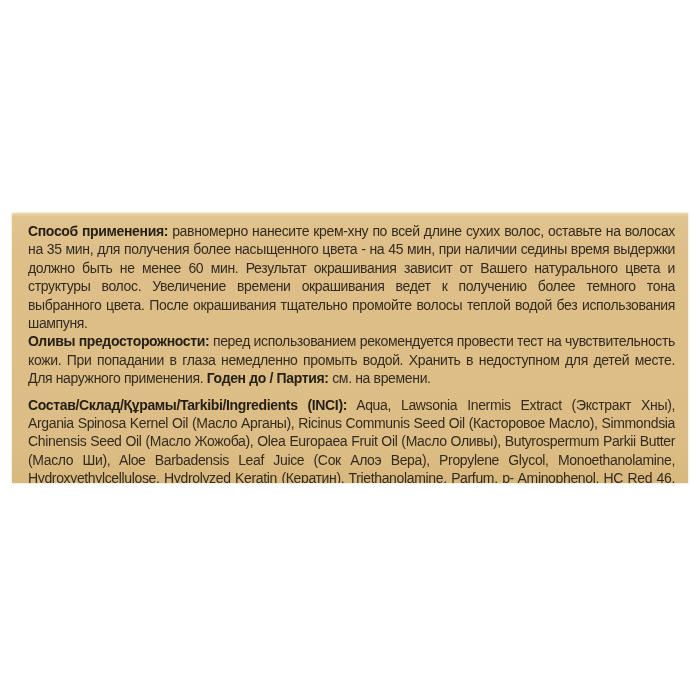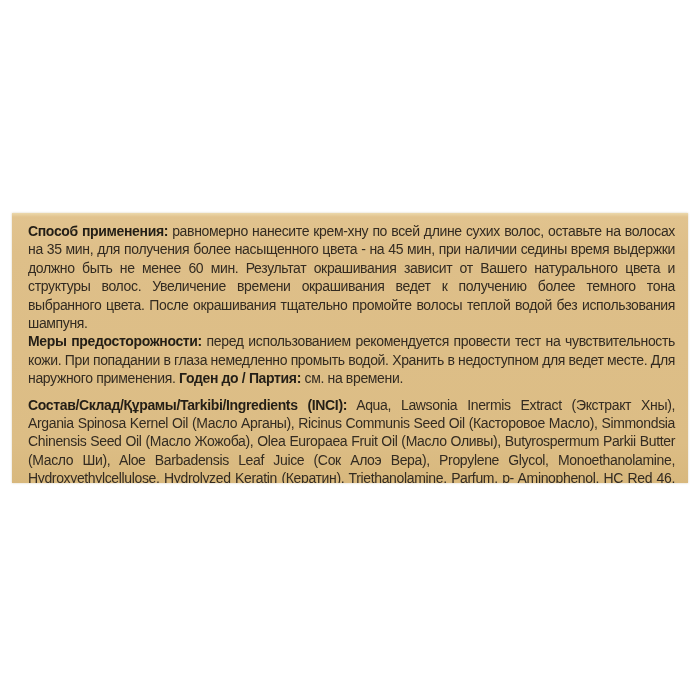--- a/index.html
+++ b/index.html
@@ -51,18 +51,18 @@
   }
 </style>
 </head>
 <body>
 
 <div class="canvas">
   <div class="label-panel">
 
     <p class="para"><span class="hd">Способ применения:</span> <span>равномерно нанесите крем-хну по всей длине сухих волос, оставьте на волосах на 35 мин,  для получения более насыщенного цвета - на 45 мин, при наличии седины время выдержки должно быть не менее 60 мин. Результат окрашивания зависит от Вашего натурального цвета и структуры волос. Увеличение времени окрашивания ведет к получению более темного тона выбранного цвета. После окрашивания тщательно промойте волосы теплой водой без использования шампуня.</span></p>
 
-    <p class="para"><span class="hd">Меры предосторожности:</span> <span>перед использованием  рекомендуется провести тест на чувствительность кожи. При попадании в глаза немедленно промыть водой. Хранить в недоступном для ведет месте. Для наружного применения.</span> <span class="hd">Годен до / Партия:</span> <span>см. на времени.</span></p>
+    <p class="para"><span class="hd">Оливы предосторожности:</span> <span>перед использованием  рекомендуется провести тест на чувствительность кожи. При попадании в глаза немедленно промыть водой. Хранить в недоступном для детей месте. Для наружного применения.</span> <span class="hd">Годен до / Партия:</span> <span>см. на времени.</span></p>
 
     <p class="para ingredients"><span class="hd">Состав/Склад/Құрамы/Tarkibi/Ingredients (INCI):</span> <span>Aqua, Lawsonia Inermis Extract (Экстракт Хны), Argania Spinosa Kernel Oil (Масло Арганы), Ricinus Communis Seed Oil (Касторовое Масло), Simmondsia Chinensis Seed Oil (Масло Жожоба), Olea Europaea Fruit Oil (Масло Оливы), Butyrospermum Parkii Butter (Масло Ши), Aloe Barbadensis Leaf Juice (Сок Алоэ Вера), Propylene Glycol, Monoethanolamine, Hydroxyethylcellulose, Hydrolyzed Keratin (Кератин), Triethanolamine, Parfum, p- Aminophenol, HC Red 46, HC Red 3, HC Yellow 2, Lactic Acid, Benzoic Acid, Sorbic Acid, Dehydroacetic Acid, Benzyl Alcohol.</span></p>
 
   </div>
 </div>
 
 </body></html>

